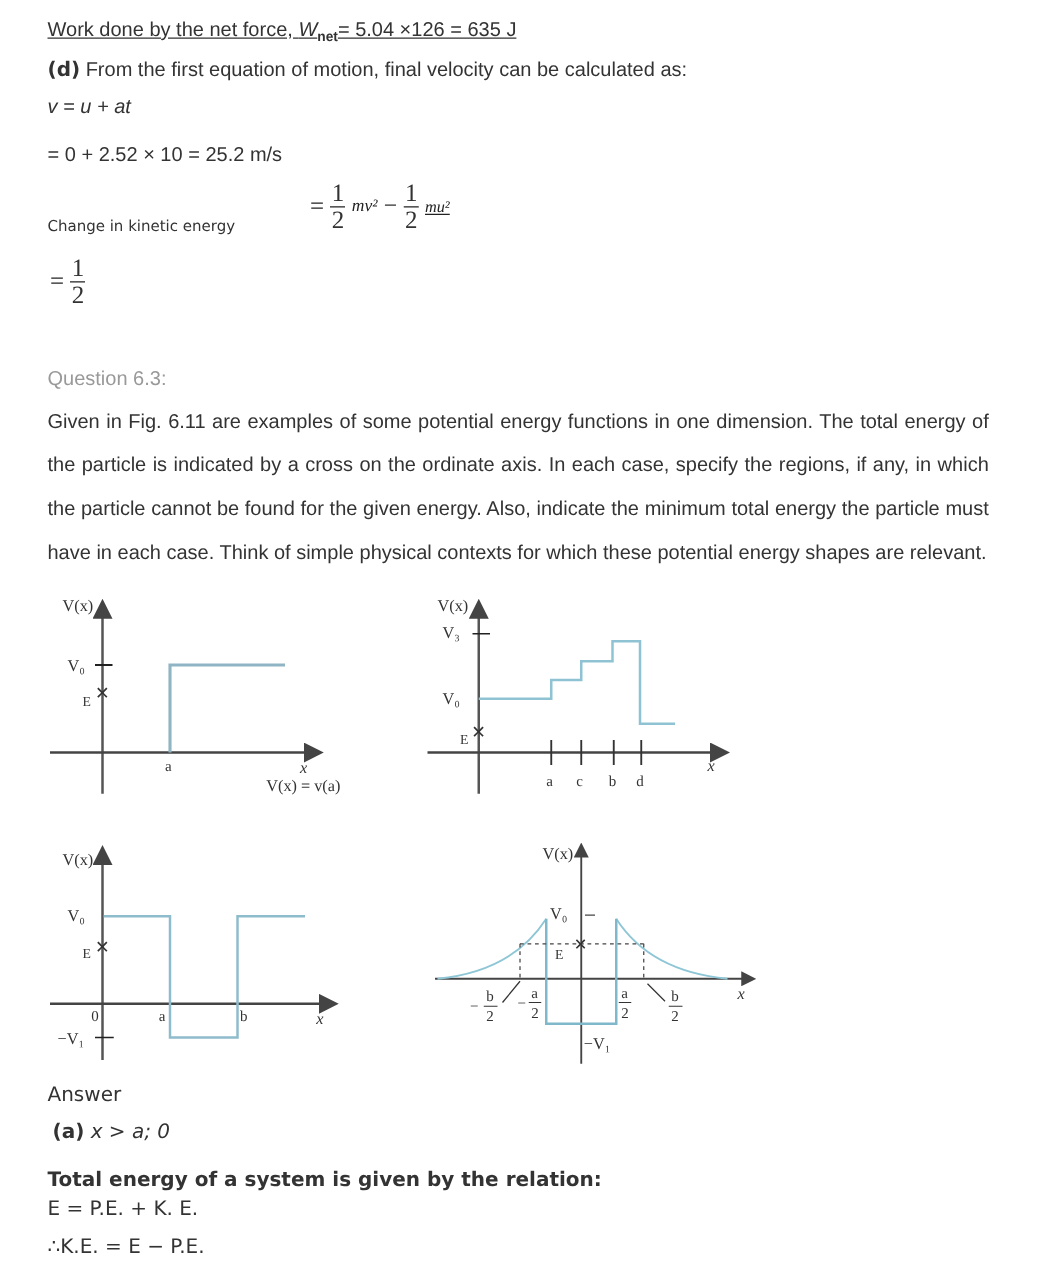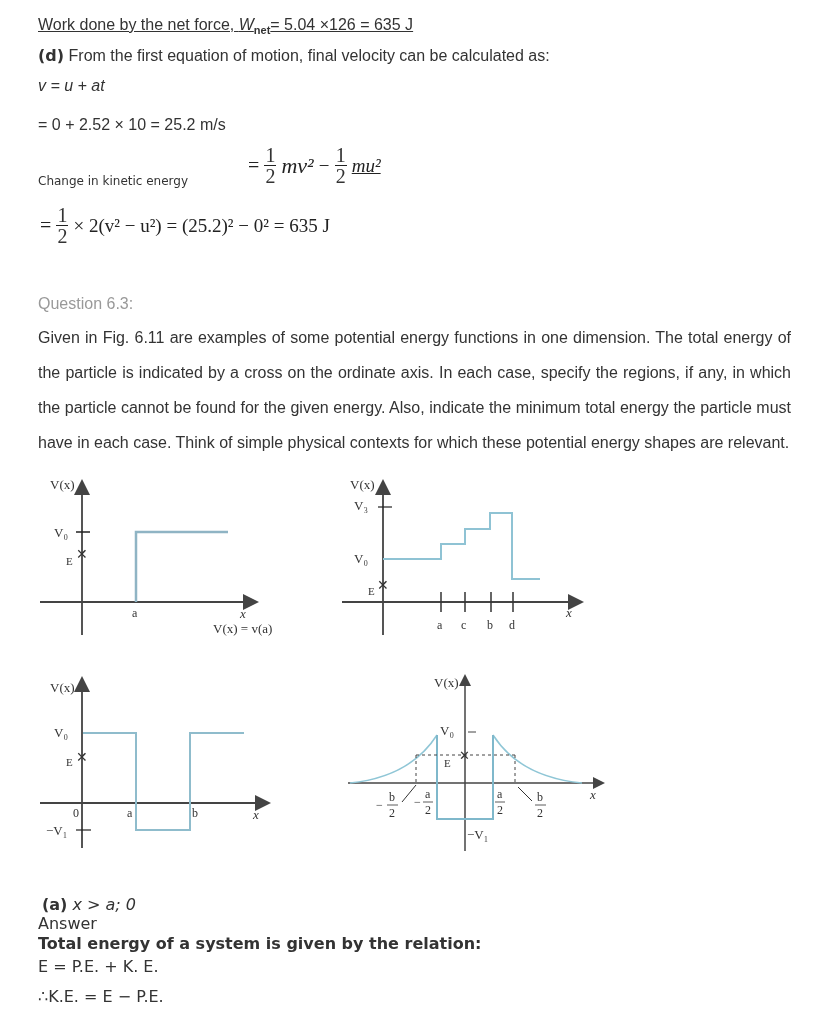--- a/index.html
+++ b/index.html
@@ -30,31 +30,30 @@
 <div class="line" style="top:46px; font-family:'Liberation Sans', sans-serif;">
   <span class="bold" style="font-family:'DejaVu Sans', sans-serif;">(d)</span><span> From the first equation of motion, final velocity can be calculated as:</span>
 </div>
 
 <div class="line ital" style="top:77px; font-family:'Liberation Sans', sans-serif;">v = u + at</div>
 <div class="line" style="top:116px; font-family:'Liberation Sans', sans-serif;">= 0 + 2.52 × 10 = 25.2 m/s</div>
 
 <div class="abs" style="left:248px; top:145px; white-space:nowrap;">
   <span class="serif" style="font-size:20px; vertical-align:middle;">=</span>
   <span class="frac"><span class="num">1</span><span>2</span></span>
-  <span class="serif ital" style="font-size:22px; vertical-align:middle;">mv²</span>
+  <span class="serif ital" style="font-size:14px; vertical-align:middle;">mv²</span>
   <span class="serif" style="font-size:19px; vertical-align:middle;">−</span>
   <span class="frac"><span class="num">1</span><span>2</span></span>
-  <span class="serif ital" style="font-size:19px; vertical-align:middle;text-decoration:underline;">mu²</span>
+  <span class="serif ital" style="font-size:13px; vertical-align:middle;text-decoration:underline;">mu²</span>
 </div>
 <div class="line" style="top:174px; font-family:'DejaVu Sans', sans-serif; font-size:12px;">Change in kinetic energy</div>
 
 <div class="abs" style="left:40px; top:205px; white-space:nowrap;">
   <span class="serif" style="font-size:20px; vertical-align:middle;">=</span>
   <span class="frac"><span class="num">1</span><span>2</span></span>
-  <span class="serif" style="font-size:19px; vertical-align:middle;">× 2(v² − u²) = (25.2)² − 0² = 635 J</span>
 </div>
 
 <div class="line question-title" style="top:295px;">Question 6.3:</div>
 <div class="para" style="top:320px;">Given in Fig. 6.11 are examples of some potential energy functions in one dimension. The total energy of the particle is indicated by a cross on the ordinate axis. In each case, specify the regions, if any, in which the particle cannot be found for the given energy. Also, indicate the minimum total energy the particle must have in each case. Think of simple physical contexts for which these potential energy shapes are relevant.</div>
 
 <svg class="abs" style="left:30px; top:475px;" width="290" height="170">
   <defs>
     <marker id="arr" markerWidth="8" markerHeight="8" refX="6" refY="4" orient="auto">
         <path d="M0,0 L8,4 L0,8 z" fill="#444"></path>
       </marker>
@@ -136,19 +135,19 @@
   <text x="157" y="133" font-size="12">a</text>
   <line x1="155" y1="137" x2="165" y2="137" stroke="#333" stroke-width="0.8"></line>
   <text x="157" y="149" font-size="12">2</text>
   <text x="197" y="136" font-size="12">b</text>
   <line x1="195" y1="140" x2="206" y2="140" stroke="#333" stroke-width="0.8"></line>
   <text x="197" y="152" font-size="12">2</text>
   <text x="250" y="134" font-size="13" font-style="italic">x</text>
   <text x="127" y="174" font-size="13">−V₁</text>
 </svg>
 
-<div class="line" style="top:866px;margin-top:48px;">Answer</div>
+<div class="line" style="top:866px;">Answer</div>
 <div class="line" style="top:895px; left:42px;">
   <span class="bold">(a)</span><span class="ital"> x &gt; a; 0</span>
 </div>
 <div class="line" style="top:934px;font-weight:bold;">Total energy of a system is given by the relation:</div>
 <div class="line" style="top:957px;">E = P.E. + K. E.</div>
 <div class="line" style="top:987px;">∴K.E. = E − P.E.</div>
 
 </body></html>

